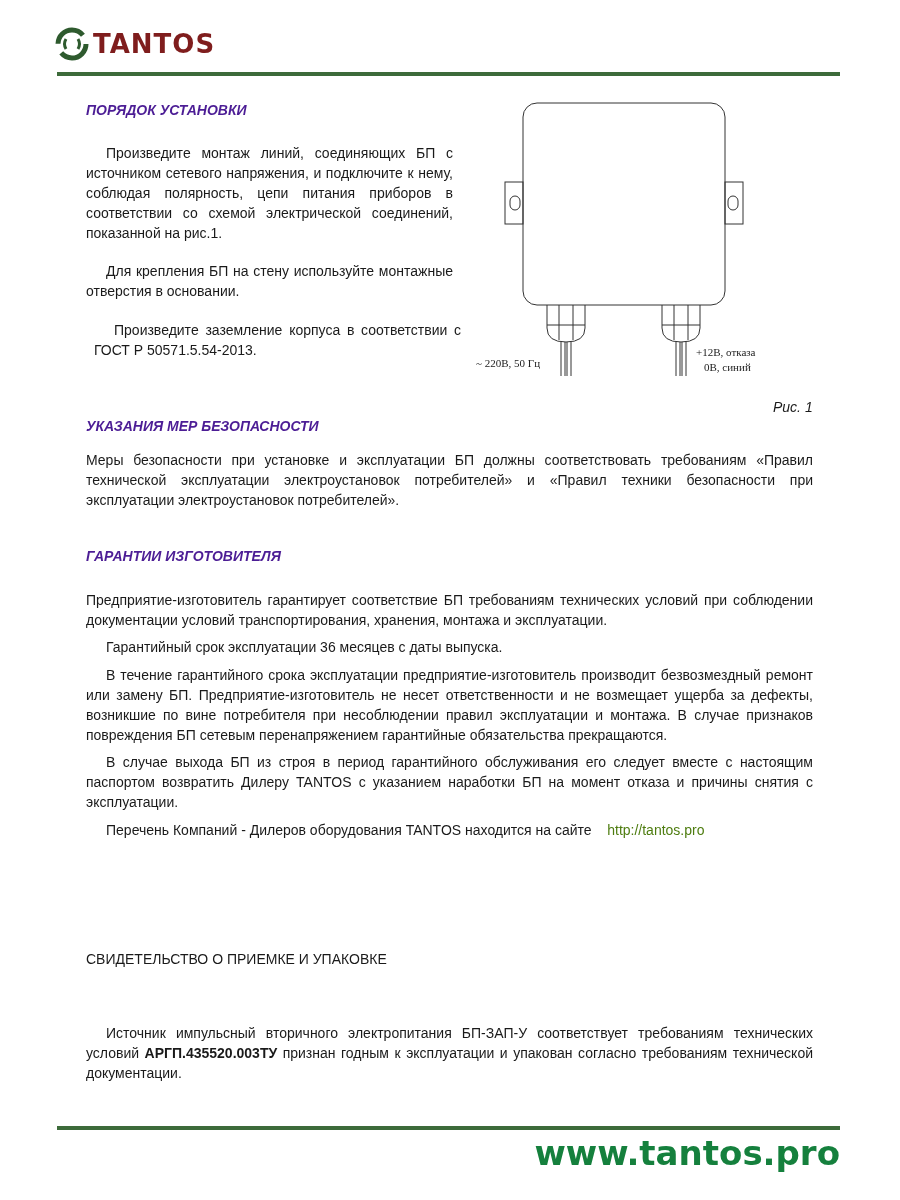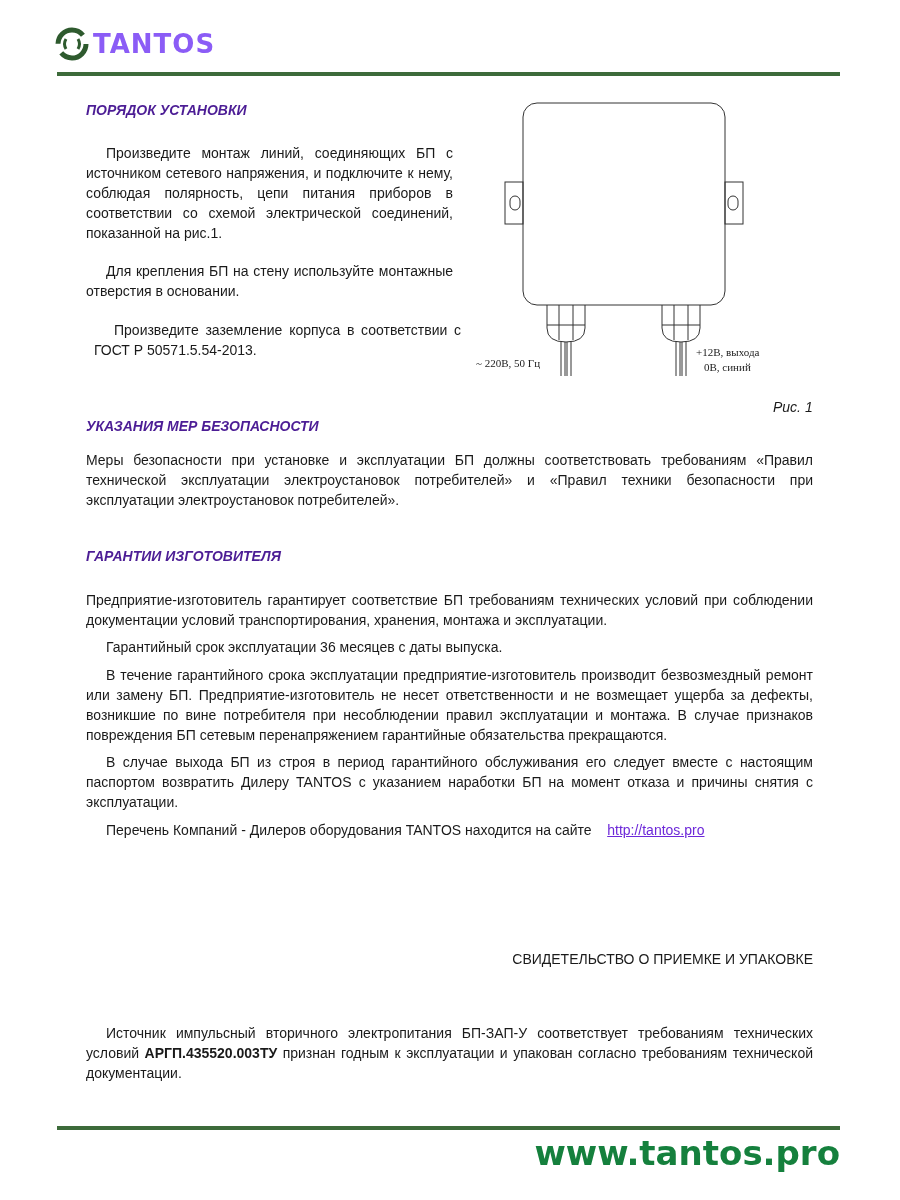--- a/index.html
+++ b/index.html
@@ -1,30 +1,30 @@
 <!DOCTYPE html>
 <html><head>
   <meta charset="utf-8">
   <style>
     html, body { margin:0; padding:0; }
     body { width:900px; height:1200px; background:#ffffff; position:relative; overflow:hidden;
            font-family:"Liberation Sans", sans-serif; color:#1a1a1a; }
     .abs { position:absolute; }
     .logo { left:55px; top:24px; height:40px; display:flex; align-items:center; }
-    .logo-text { font-family:"DejaVu Sans", sans-serif; font-weight:bold; font-size:26px; color:#8b5cf6; letter-spacing:1px; margin-left:4px; }
+    .logo-text { font-family:"DejaVu Sans", sans-serif; font-weight:bold; font-size:26px; color:#7f1d1d; letter-spacing:1px; margin-left:4px; }
     .rule { background:#3d6b3a; height:4px; }
     .rule-top { left:57px; top:72px; width:783px; }
     .rule-bottom { left:57px; top:1126px; width:783px; }
     .footer-url { right:60px; top:1133px; font-family:"DejaVu Sans", sans-serif; font-weight:bold; font-size:34px; color:#15803d; }
     .heading { font-weight:bold; font-style:italic; font-size:14px; color:#4c1d95; }
     .para { font-size:14px; line-height:20px; text-align:justify; color:#1a1a1a; }
     .indent { text-indent:20px; }
     .fig-caption { font-style:italic; font-size:14px; }
-    .center-title { font-size:14px; text-align:right; }
-    .link { color:#6d28d9; text-decoration:underline; }
+    .center-title { font-size:14px; text-align:left; }
+    .link { color:#4d7c0f; }
     .diagram-label { font-family:"Liberation Serif", serif; font-size:11px; color:#222; }
   </style>
 </head>
 <body>
 
 <div class="abs logo">
   <svg width="34" height="34" viewBox="0 0 34 34">
     <circle cx="17" cy="17" r="14" fill="none" stroke="#2e5a2e" stroke-width="5" stroke-dasharray="34 10"></circle>
     <path d="M11 12 Q8 17 11 22" fill="none" stroke="#2e5a2e" stroke-width="3"></path>
     <path d="M23 12 Q26 17 23 22" fill="none" stroke="#2e5a2e" stroke-width="3"></path>
@@ -65,21 +65,21 @@
       <line x1="228" y1="215" x2="228" y2="250"></line>
       <line x1="202" y1="235" x2="240" y2="235"></line>
 
       <line x1="216" y1="252" x2="216" y2="286"></line>
       <line x1="220" y1="252" x2="220" y2="286"></line>
       <line x1="222" y1="252" x2="222" y2="286"></line>
       <line x1="226" y1="252" x2="226" y2="286"></line>
     </g>
   </svg>
   <div class="abs diagram-label" style="left:16px; top:267px;">~ 220В, 50 Гц</div>
-  <div class="abs diagram-label" style="left:236px; top:256px;">+12В, выхода</div>
+  <div class="abs diagram-label" style="left:236px; top:256px;">+12В, отказа</div>
   <div class="abs diagram-label" style="left:244px; top:271px;">0В, синий</div>
 </div>
 <div class="abs fig-caption" style="left:773px; top:399px;">Рис. 1</div>
 
 <div class="abs heading" style="left:86px; top:418px;">УКАЗАНИЯ МЕР БЕЗОПАСНОСТИ</div>
 <div class="abs para" style="left:86px; top:450px; width:727px;">Меры безопасности при установке и эксплуатации БП должны соответствовать требованиям «Правил технической эксплуатации электроустановок потребителей» и «Правил техники безопасности при эксплуатации электроустановок потребителей».</div>
 
 <div class="abs heading" style="left:86px; top:548px;">ГАРАНТИИ ИЗГОТОВИТЕЛЯ</div>
 <div class="abs para" style="left:86px; top:590px; width:727px;">Предприятие-изготовитель гарантирует соответствие БП требованиям технических условий при соблюдении документации условий транспортирования, хранения, монтажа и эксплуатации.</div>
 <div class="abs para indent" style="left:86px; top:637px; width:727px;">Гарантийный срок эксплуатации 36 месяцев с даты выпуска.</div>

